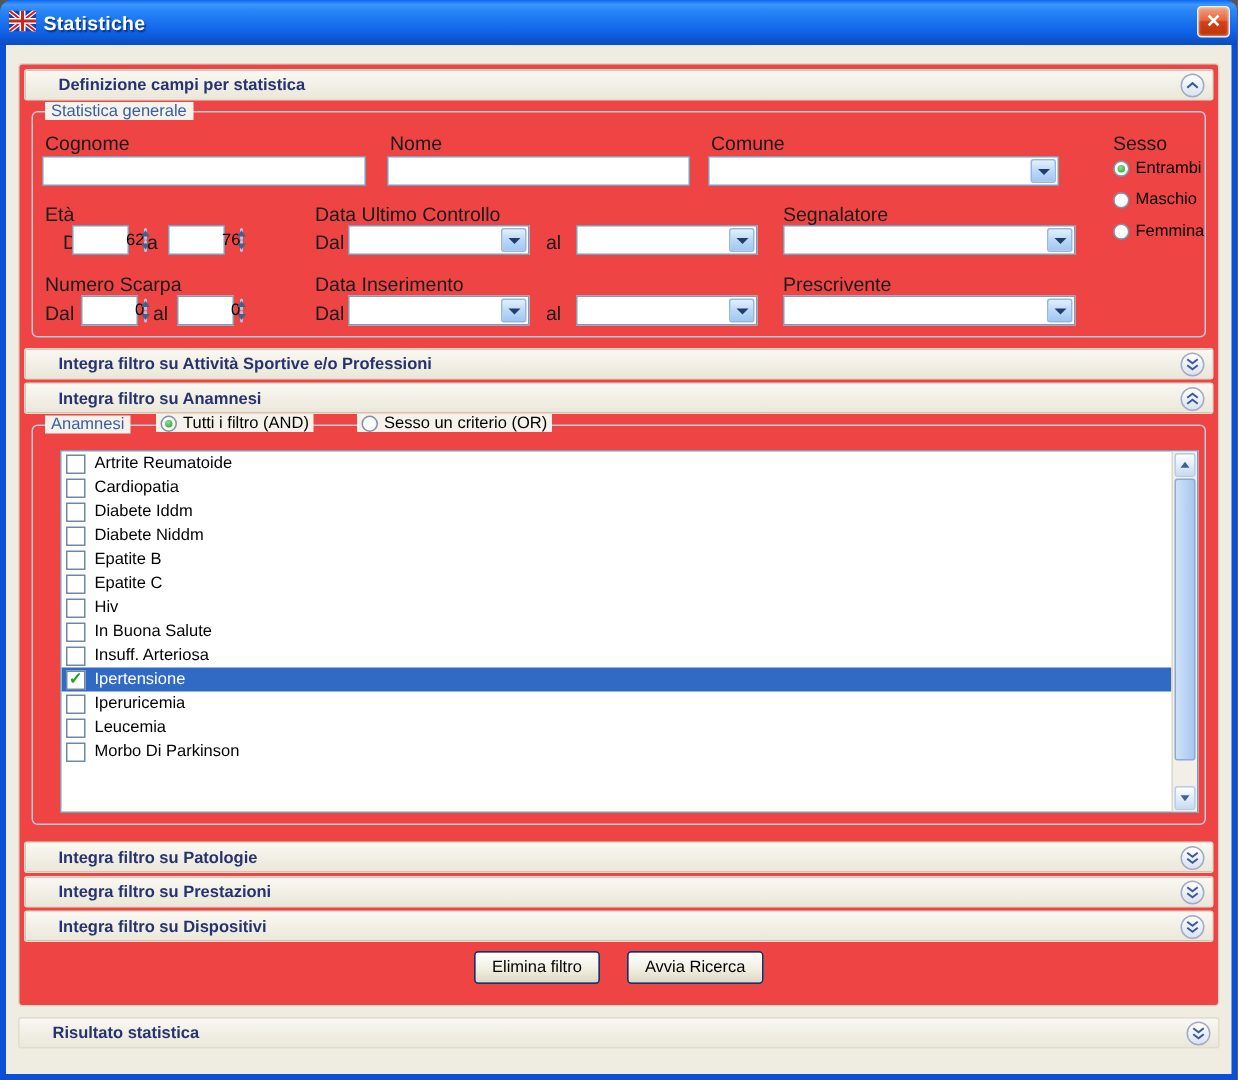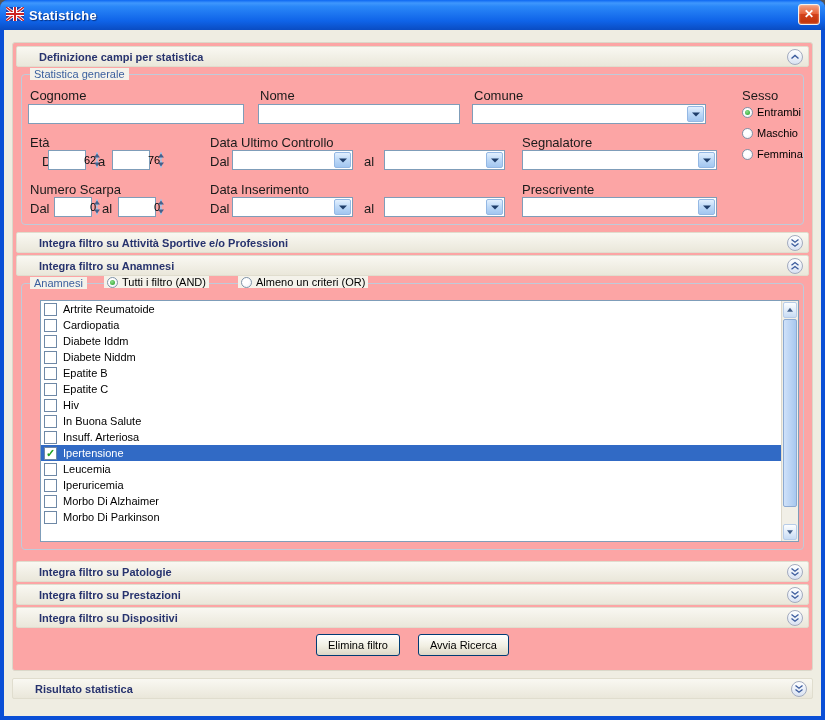--- a/index.html
+++ b/index.html
@@ -27,21 +27,21 @@
     box-shadow:inset 0 0 2px #FFD0B8; cursor:pointer;
   }
 
   .client {
     position:absolute; top:30px; left:4px; right:4px; bottom:4px;
     background:#EFEDE2;
   }
 
   .panel {
     position:absolute; left:8px; top:12px; width:801px; height:629px;
-    background:#fca5a5; border:1px solid #DBD8CA; border-radius:3px;
+    background:#ef4444; border:1px solid #DBD8CA; border-radius:3px;
   }
 
   .section-bar {
     position:absolute; left:3px; right:3px; height:21px;
     background:linear-gradient(180deg,#F9F8F2,#EAE7DA);
     border:1px solid #E0DDCE; border-radius:2px;
     display:flex; align-items:center; cursor:pointer;
   }
   .section-bar .bar-label {
     padding-left:22px; font-size:11px; font-weight:bold; color:#27336E; white-space:nowrap;
@@ -314,21 +314,21 @@
       </div>
 
       <div class="groupbox" style="left:8px; top:240px; width:783px; height:267px;">
         <span class="groupbox-caption">Anamnesi</span>
         <label class="radio caption-item" style="left:82px; top:-8px;">
           <span class="radio-dot checked"></span>
           <span>Tutti i filtro (AND)</span>
         </label>
         <label class="radio caption-item" style="left:216px; top:-8px;">
           <span class="radio-dot"></span>
-          <span>Almeno un criteri (OR)</span>
+          <span>Sesso un criterio (OR)</span>
         </label>
 
         <div class="list">
           <div class="list-items" id="anamnesi-items">
               <div class="list-row">
                 <span class="checkbox"></span>
                 <span>Artrite Reumatoide</span>
               </div>
               <div class="list-row">
                 <span class="checkbox"></span>
@@ -361,29 +361,25 @@
               <div class="list-row">
                 <span class="checkbox"></span>
                 <span>Insuff. Arteriosa</span>
               </div>
               <div class="list-row selected">
                 <span class="checkbox">✓</span>
                 <span>Ipertensione</span>
               </div>
               <div class="list-row">
                 <span class="checkbox"></span>
+                <span>Iperuricemia</span>
+              </div>
+              <div class="list-row">
+                <span class="checkbox"></span>
                 <span>Leucemia</span>
-              </div>
-              <div class="list-row">
-                <span class="checkbox"></span>
-                <span>Iperuricemia</span>
-              </div>
-              <div class="list-row">
-                <span class="checkbox"></span>
-                <span>Morbo Di Alzhaimer</span>
               </div>
               <div class="list-row">
                 <span class="checkbox"></span>
                 <span>Morbo Di Parkinson</span>
               </div>
             </div>
           <div class="scrollbar">
             <span class="sb-btn up"></span>
             <span class="sb-thumb"></span>
             <span class="sb-btn down"></span>

